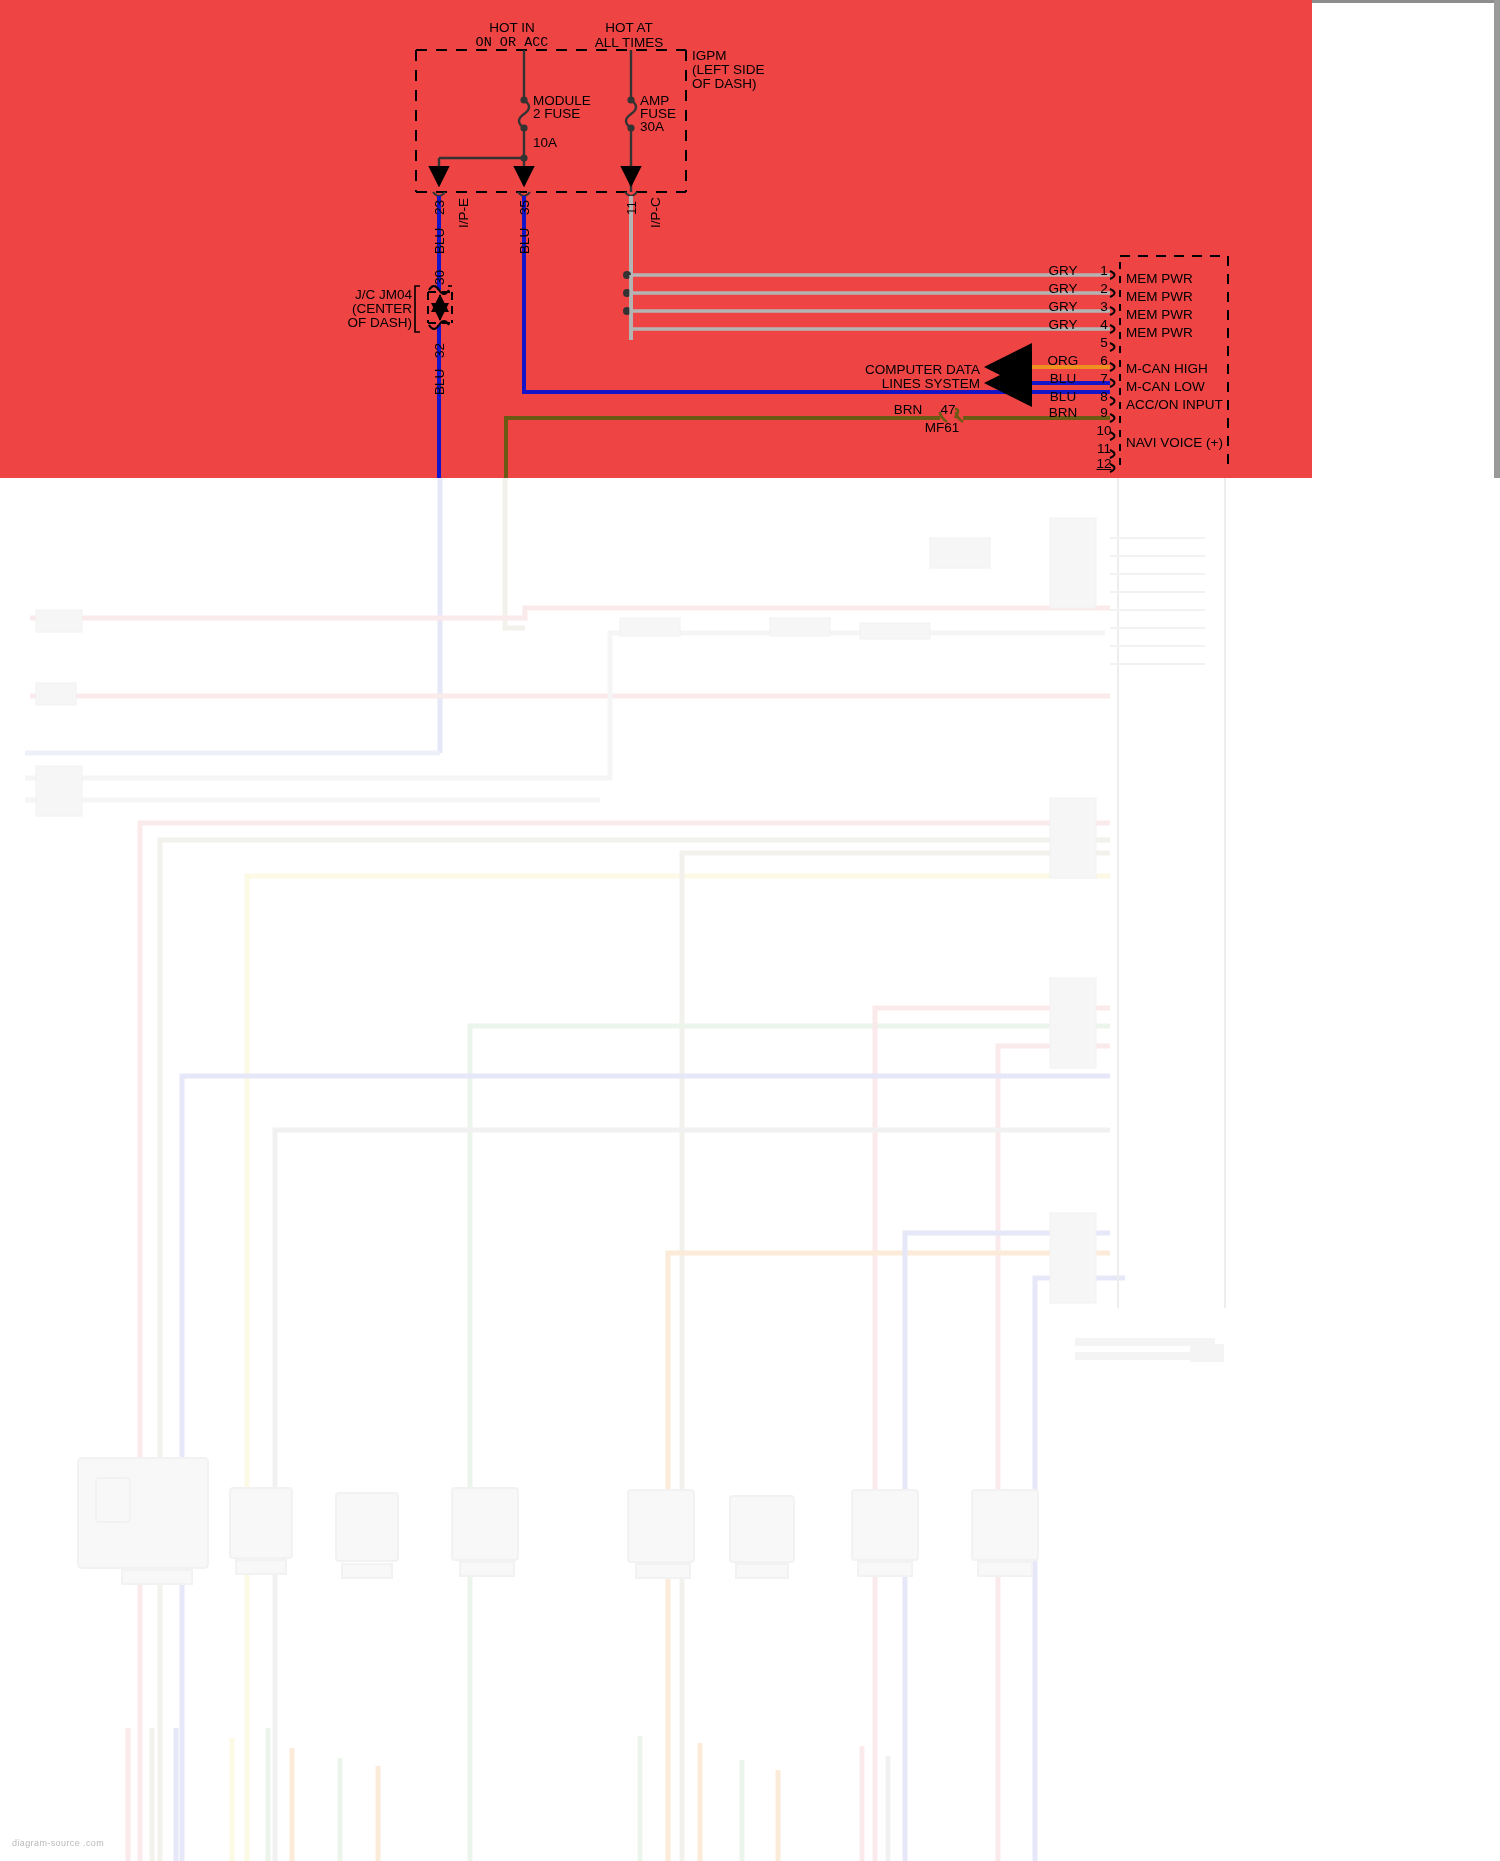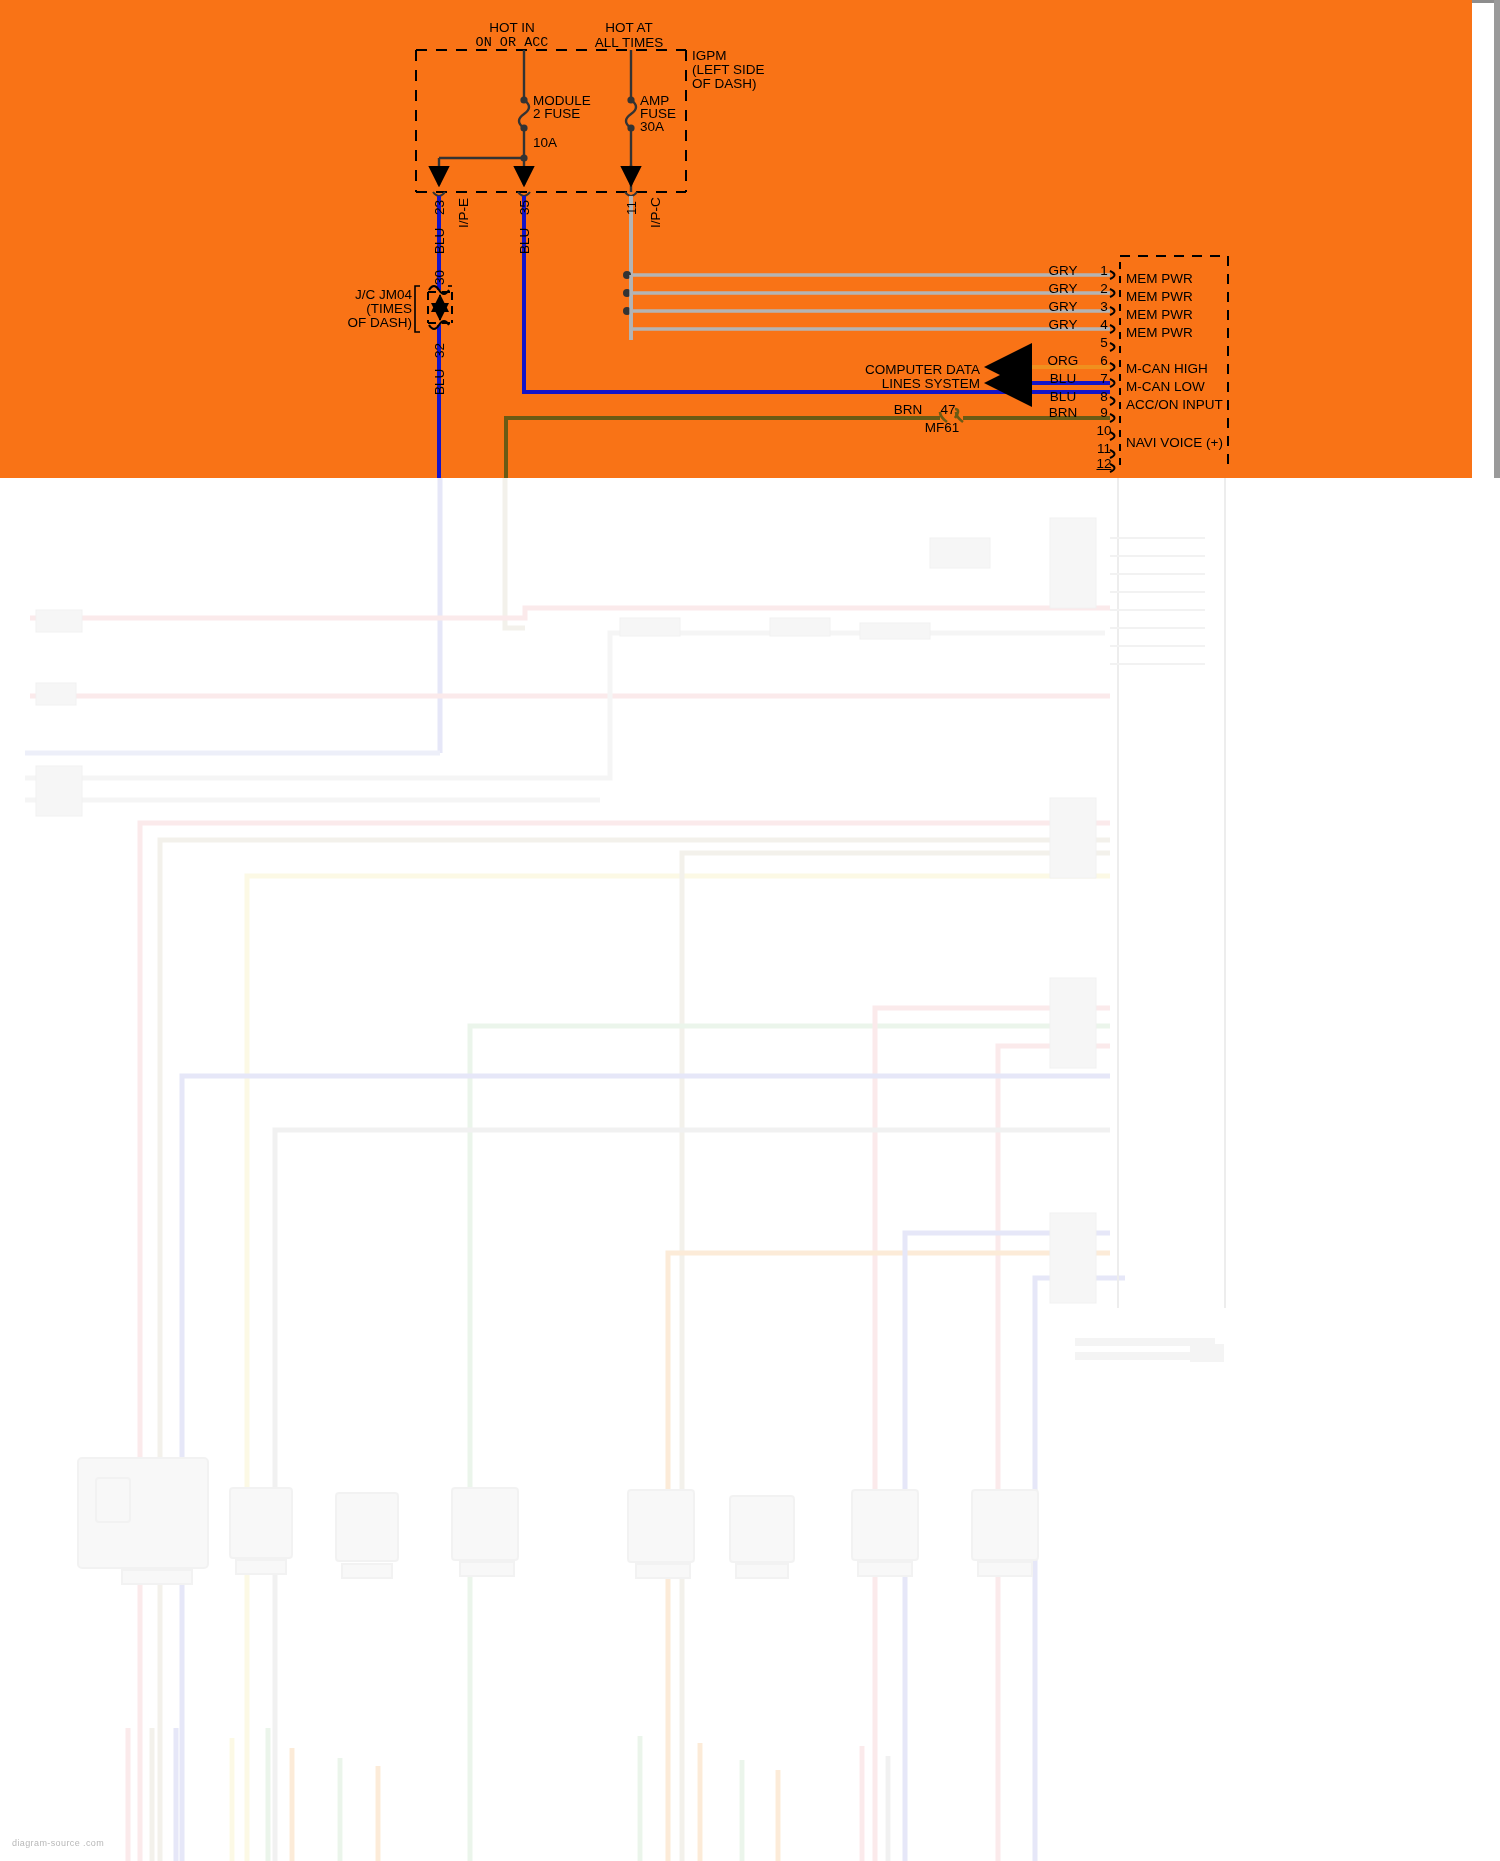--- a/index.html
+++ b/index.html
@@ -16,22 +16,22 @@
     background:#ffffff;
   }
   
   .gutter { position:absolute; top:0; height:1861px; background:#9a9a9a; }
   .gutter.left  { left:0;    width:6px; }
   .gutter.right { left:1494px; width:6px; }
   .edge-top { position:absolute; left:0; top:0; width:1500px; height:3px; background:#8d8d8d; }
 
   
   #crisp {
-    position:absolute; left:0; top:0; width:1472px; height:478px;
-    background:#f97316; overflow:hidden;
+    position:absolute; left:0; top:0; width:1312px; height:478px;
+    background:#ef4444; overflow:hidden;
   }
   
   #faded {
     position:absolute; left:0; top:478px; width:1500px; height:1383px;
     background:#ffffff; overflow:hidden;
   }
   #faded .fadewrap { opacity:0.17; position:absolute; inset:0; }
 
   svg { position:absolute; left:0; top:0; overflow:visible; }
   .lbl {
@@ -314,21 +314,21 @@
     <div class="rot f13" style="left:517px; top:254px;">BLU</div>
 
     <div class="rot f13" style="left:624px; top:215px;">11</div>
     <div class="rot f13" style="left:648px; top:228px;">I/P-C</div>
 
     <div class="rot f13" style="left:432px; top:285px;">30</div>
     <div class="rot f13" style="left:432px; top:358px;">32</div>
     <div class="rot f13" style="left:432px; top:395px;">BLU</div>
 
     <div class="lbl r f13" style="left:412px; top:287px;">J/C JM04</div>
-    <div class="lbl r f13" style="left:412px; top:301px;">(TIMES</div>
+    <div class="lbl r f13" style="left:412px; top:301px;">(CENTER</div>
     <div class="lbl r f13" style="left:412px; top:315px;">OF DASH)</div>
 
     <div class="lbl r f13" style="left:980px; top:362px;">COMPUTER DATA</div>
     <div class="lbl r f13" style="left:980px; top:376px;">LINES SYSTEM</div>
 
     <div class="lbl c f13" style="left:908px; top:402px;">BRN</div>
     <div class="lbl c f13" style="left:948px; top:402px;">47</div>
     <div class="lbl c f13" style="left:942px; top:420px;">MF61</div>
 
     <div id="pin-colors">

